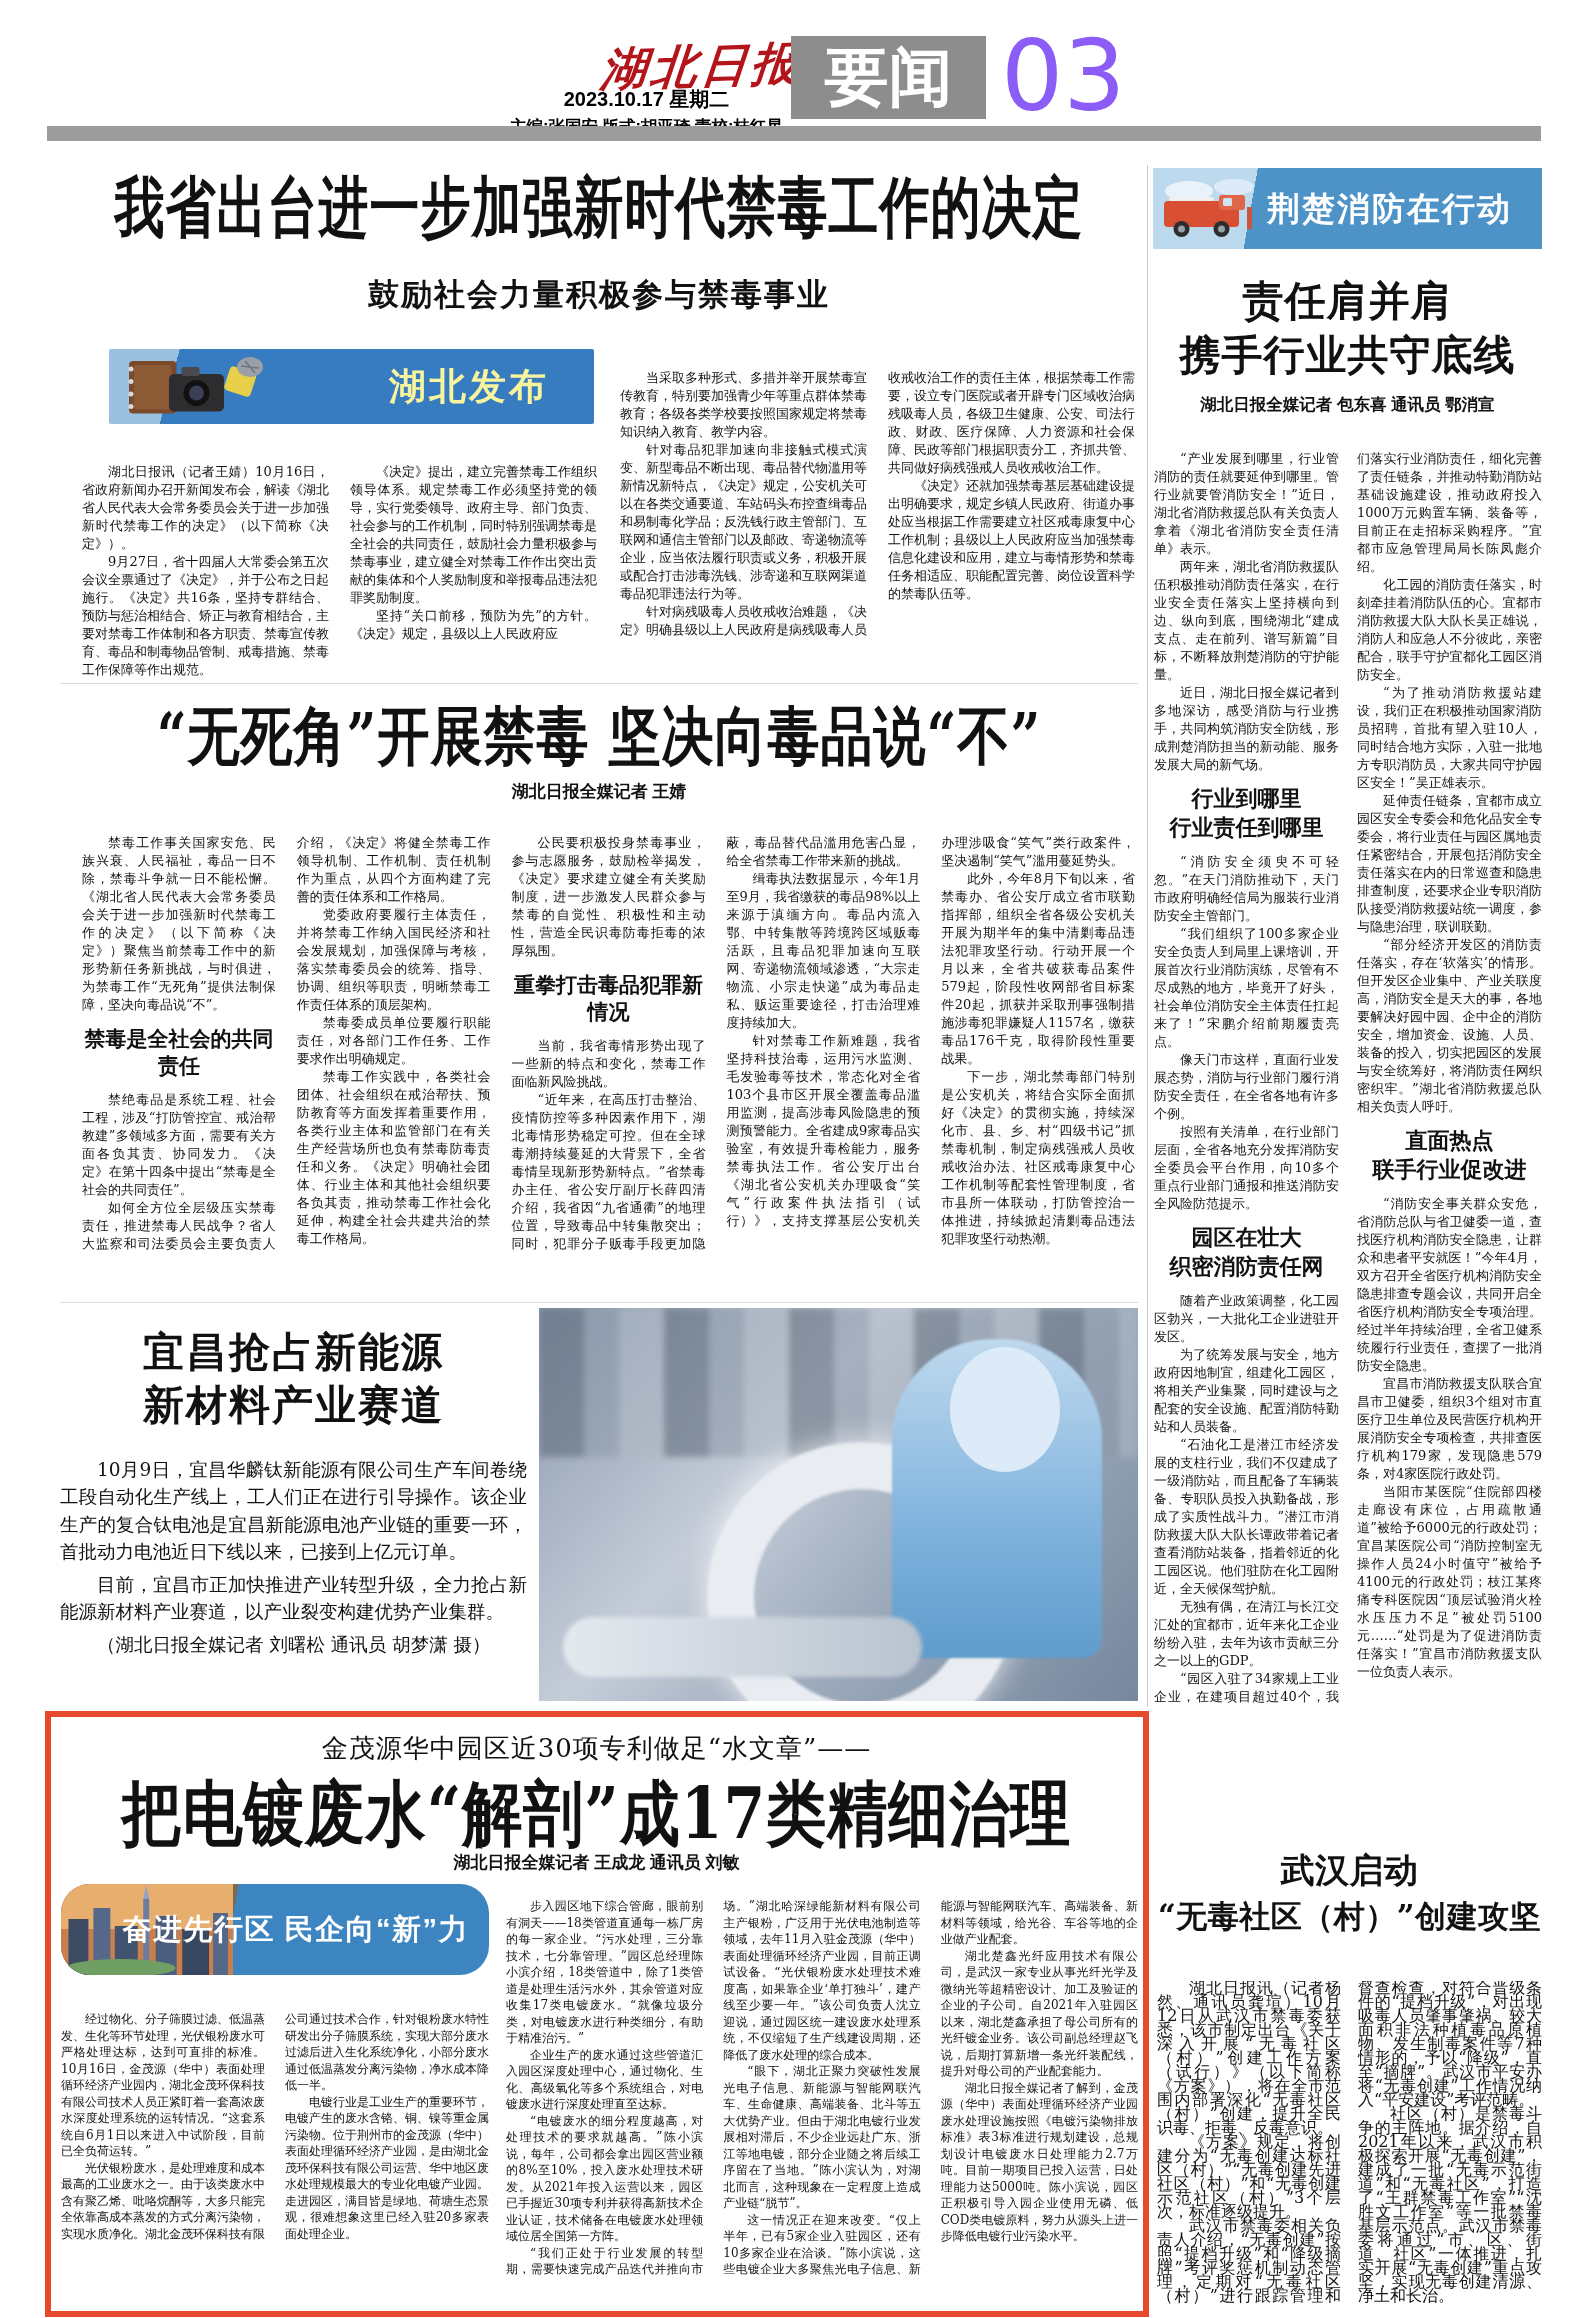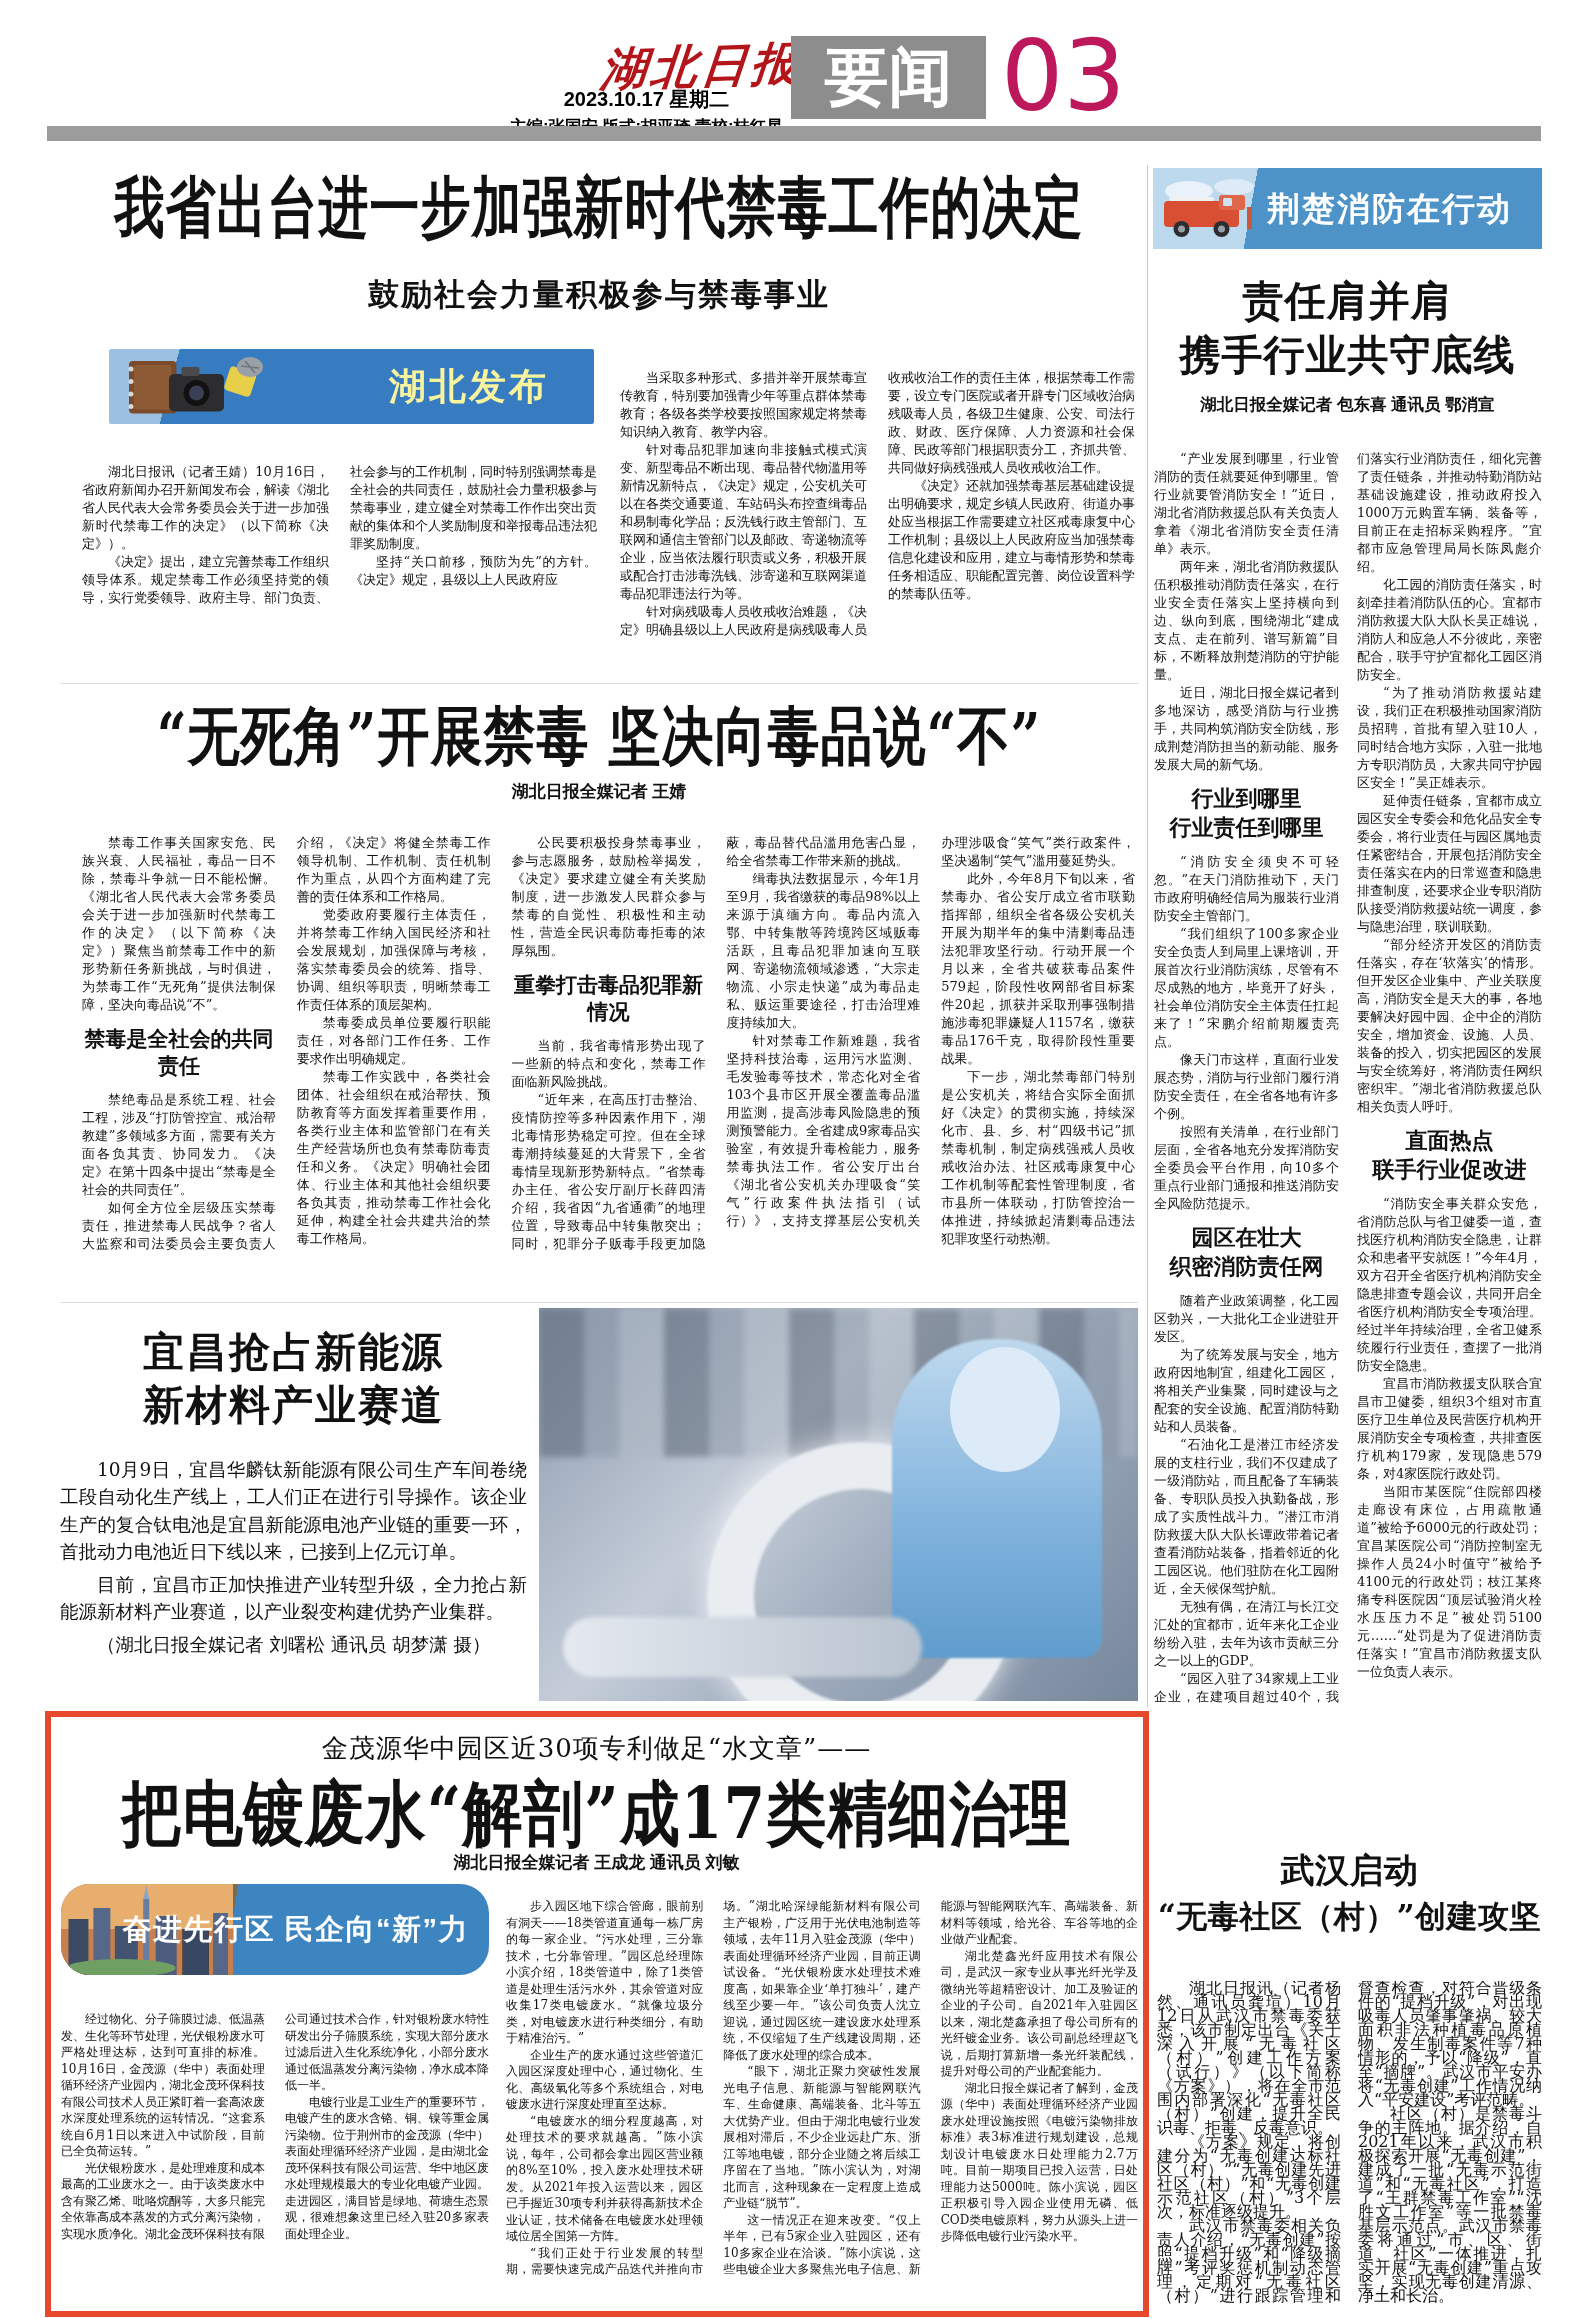--- a/index.html
+++ b/index.html
@@ -7,21 +7,21 @@
         font-family:"DejaVu Serif",serif;color:#111;}
   .abs{position:absolute;}
   
   .masthead{font-family:"Liberation Sans",sans-serif;font-weight:900;font-style:italic;
             color:#b3151a;font-size:46px;letter-spacing:4px;transform:skewX(-7deg) rotate(-2deg);}
   .dateblock{font-family:"Liberation Sans",sans-serif;font-weight:700;text-align:center;color:#000;}
   .dateblock .d1{font-size:20px;margin-bottom:3px;}
   .dateblock .d2{font-size:16.5px;}
   .sectionbox{background:#8d8d8d;color:#fff;text-align:center;
               font-family:"Liberation Sans",sans-serif;font-weight:900;font-size:64px;line-height:83px;}
-  .pagenum{font-family:"DejaVu Sans",sans-serif;color:#be185d;font-size:98px;font-weight:400;line-height:1;}
+  .pagenum{font-family:"DejaVu Sans",sans-serif;color:#8b5cf6;font-size:98px;font-weight:400;line-height:1;}
   .graybar{background:#9c9c9c;}
   .vrule{background:#cccccc;}
   .hrule{background:#dcdcdc;}
   
   .flow{column-gap:21px;overflow:hidden;text-align:justify;margin-top:20px;}
   .flow p{margin:0;text-indent:2em;}
   .flow h3{font-family:"Liberation Sans",sans-serif;font-weight:900;text-align:center;
            white-space:pre-line;break-inside:avoid;margin:11px 0;text-indent:0;line-height:1.3;}
   .center{text-align:center;}
   .stretch{display:inline-block;transform-origin:center top;}
@@ -109,20 +109,21 @@
       <rect x="125" y="26" width="36" height="18" rx="4" fill="#4a4a4e"></rect>
       <rect x="215" y="30" width="55" height="50" rx="8" fill="#e8cf4a" transform="rotate(18 242 55)"></rect>
       <ellipse cx="262" cy="26" rx="26" ry="20" fill="#9aa0a8"></ellipse>
       <path d="M252 14 L272 38 M244 24 L280 28" stroke="#6f757d" stroke-width="3"></path>
     </svg>
     <div class="fabu-text">湖北发布</div>
   </div>
 
   <div class="abs flow a1-flow" style="left:82px;top:443px;width:515px;height:227px;">
       <p>湖北日报讯（记者王婧）10月16日，省政府新闻办召开新闻发布会，解读《湖北省人民代表大会常务委员会关于进一步加强新时代禁毒工作的决定》（以下简称《决定》）。</p>
+      <p>9月27日，省十四届人大常委会第五次会议全票通过了《决定》，并于公布之日起施行。《决定》共16条，坚持专群结合、预防与惩治相结合、矫正与教育相结合，主要对禁毒工作体制和各方职责、禁毒宣传教育、毒品和制毒物品管制、戒毒措施、禁毒工作保障等作出规范。</p>
       <p>《决定》提出，建立完善禁毒工作组织领导体系。规定禁毒工作必须坚持党的领导，实行党委领导、政府主导、部门负责、社会参与的工作机制，同时特别强调禁毒是全社会的共同责任，鼓励社会力量积极参与禁毒事业，建立健全对禁毒工作作出突出贡献的集体和个人奖励制度和举报毒品违法犯罪奖励制度。</p>
       <p>坚持“关口前移，预防为先”的方针。《决定》规定，县级以上人民政府应</p>
     </div>
   <div class="abs flow a1-flow" style="left:620px;top:349px;width:515px;height:322px;">
       <p>当采取多种形式、多措并举开展禁毒宣传教育，特别要加强青少年等重点群体禁毒教育；各级各类学校要按照国家规定将禁毒知识纳入教育、教学内容。</p>
       <p>针对毒品犯罪加速向非接触式模式演变、新型毒品不断出现、毒品替代物滥用等新情况新特点，《决定》规定，公安机关可以在各类交通要道、车站码头布控查缉毒品和易制毒化学品；反洗钱行政主管部门、互联网和通信主管部门以及邮政、寄递物流等企业，应当依法履行职责或义务，积极开展或配合打击涉毒洗钱、涉寄递和互联网渠道毒品犯罪违法行为等。</p>
       <p>针对病残吸毒人员收戒收治难题，《决定》明确县级以上人民政府是病残吸毒人员收戒收治工作的责任主体，根据禁毒工作需要，设立专门医院或者开辟专门区域收治病残吸毒人员，各级卫生健康、公安、司法行政、财政、医疗保障、人力资源和社会保障、民政等部门根据职责分工，齐抓共管、共同做好病残强戒人员收戒收治工作。</p>
       <p>《决定》还就加强禁毒基层基础建设提出明确要求，规定乡镇人民政府、街道办事处应当根据工作需要建立社区戒毒康复中心工作机制；县级以上人民政府应当加强禁毒信息化建设和应用，建立与毒情形势和禁毒任务相适应、职能配置完善、岗位设置科学的禁毒队伍等。</p>
     </div>
 

